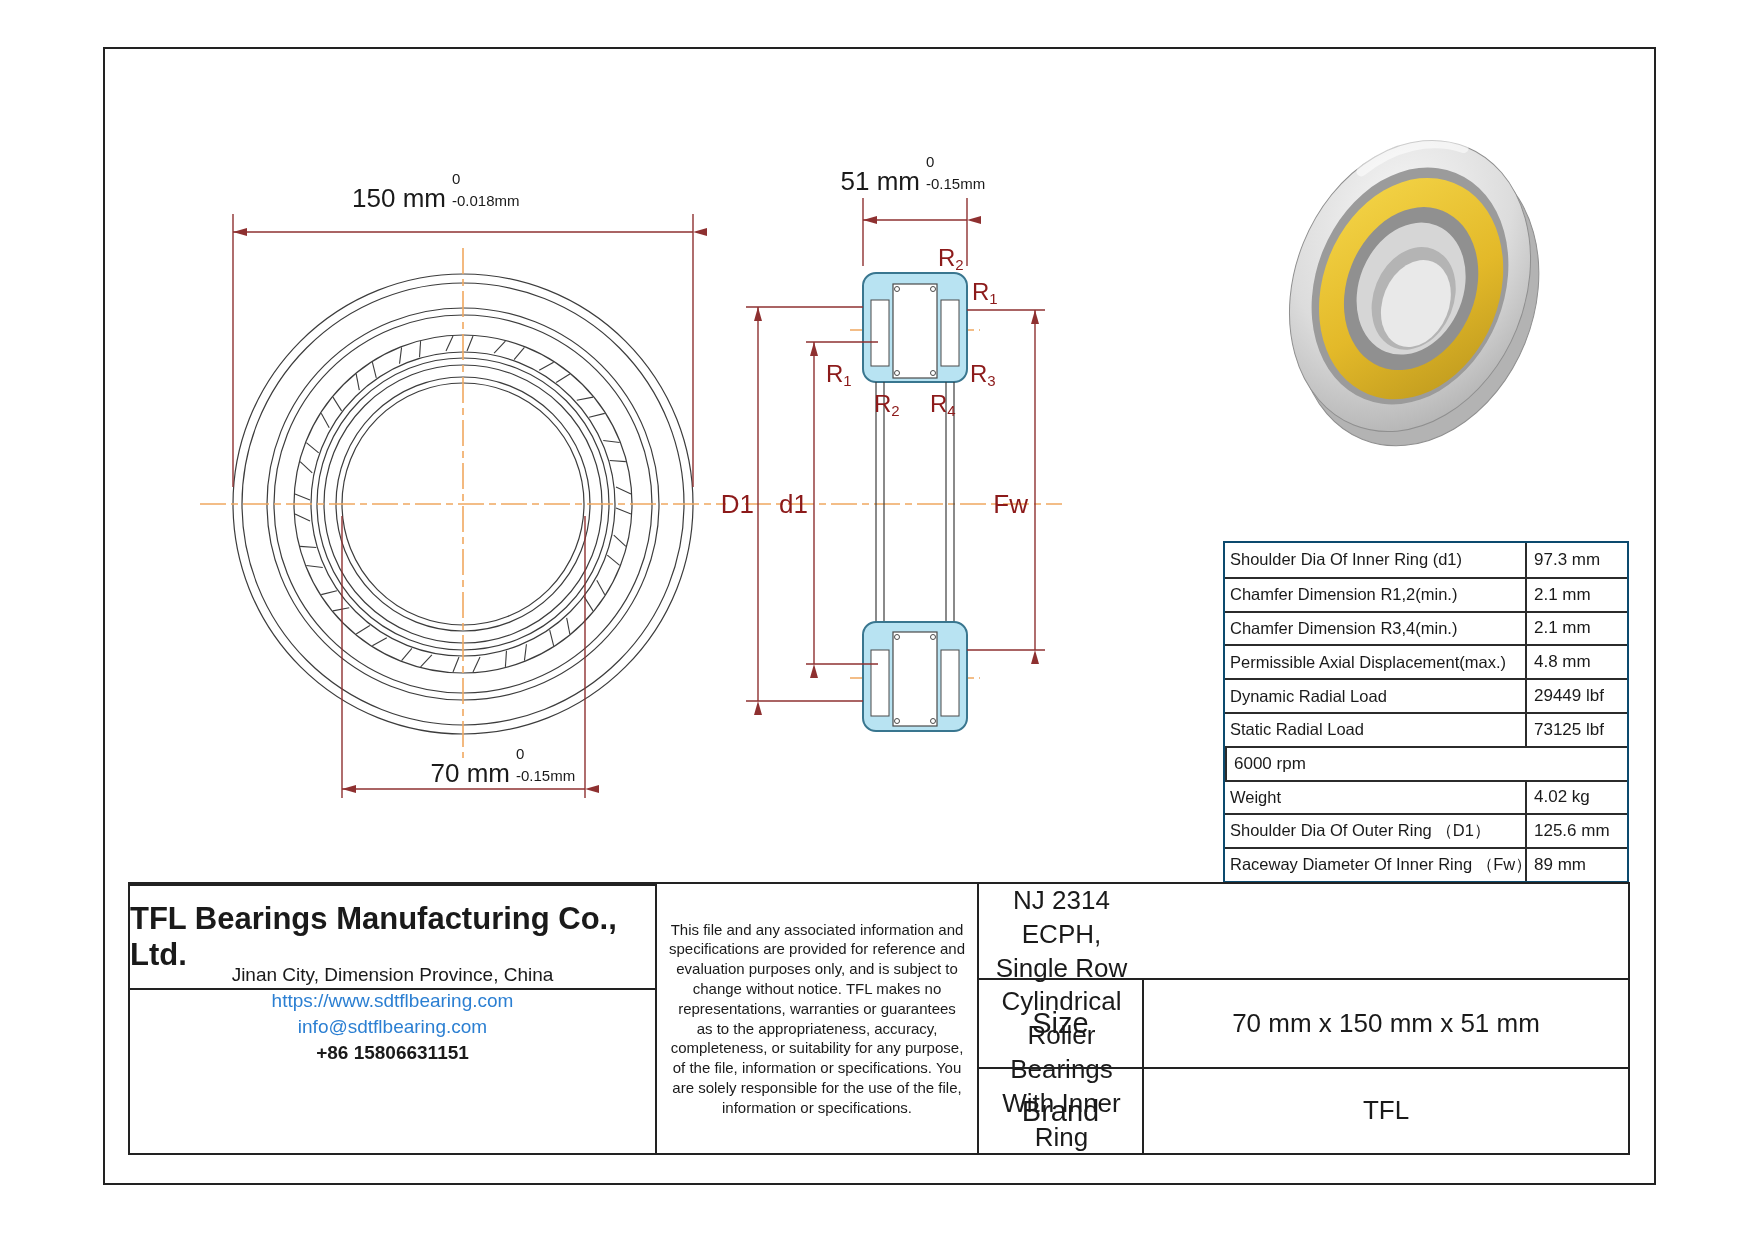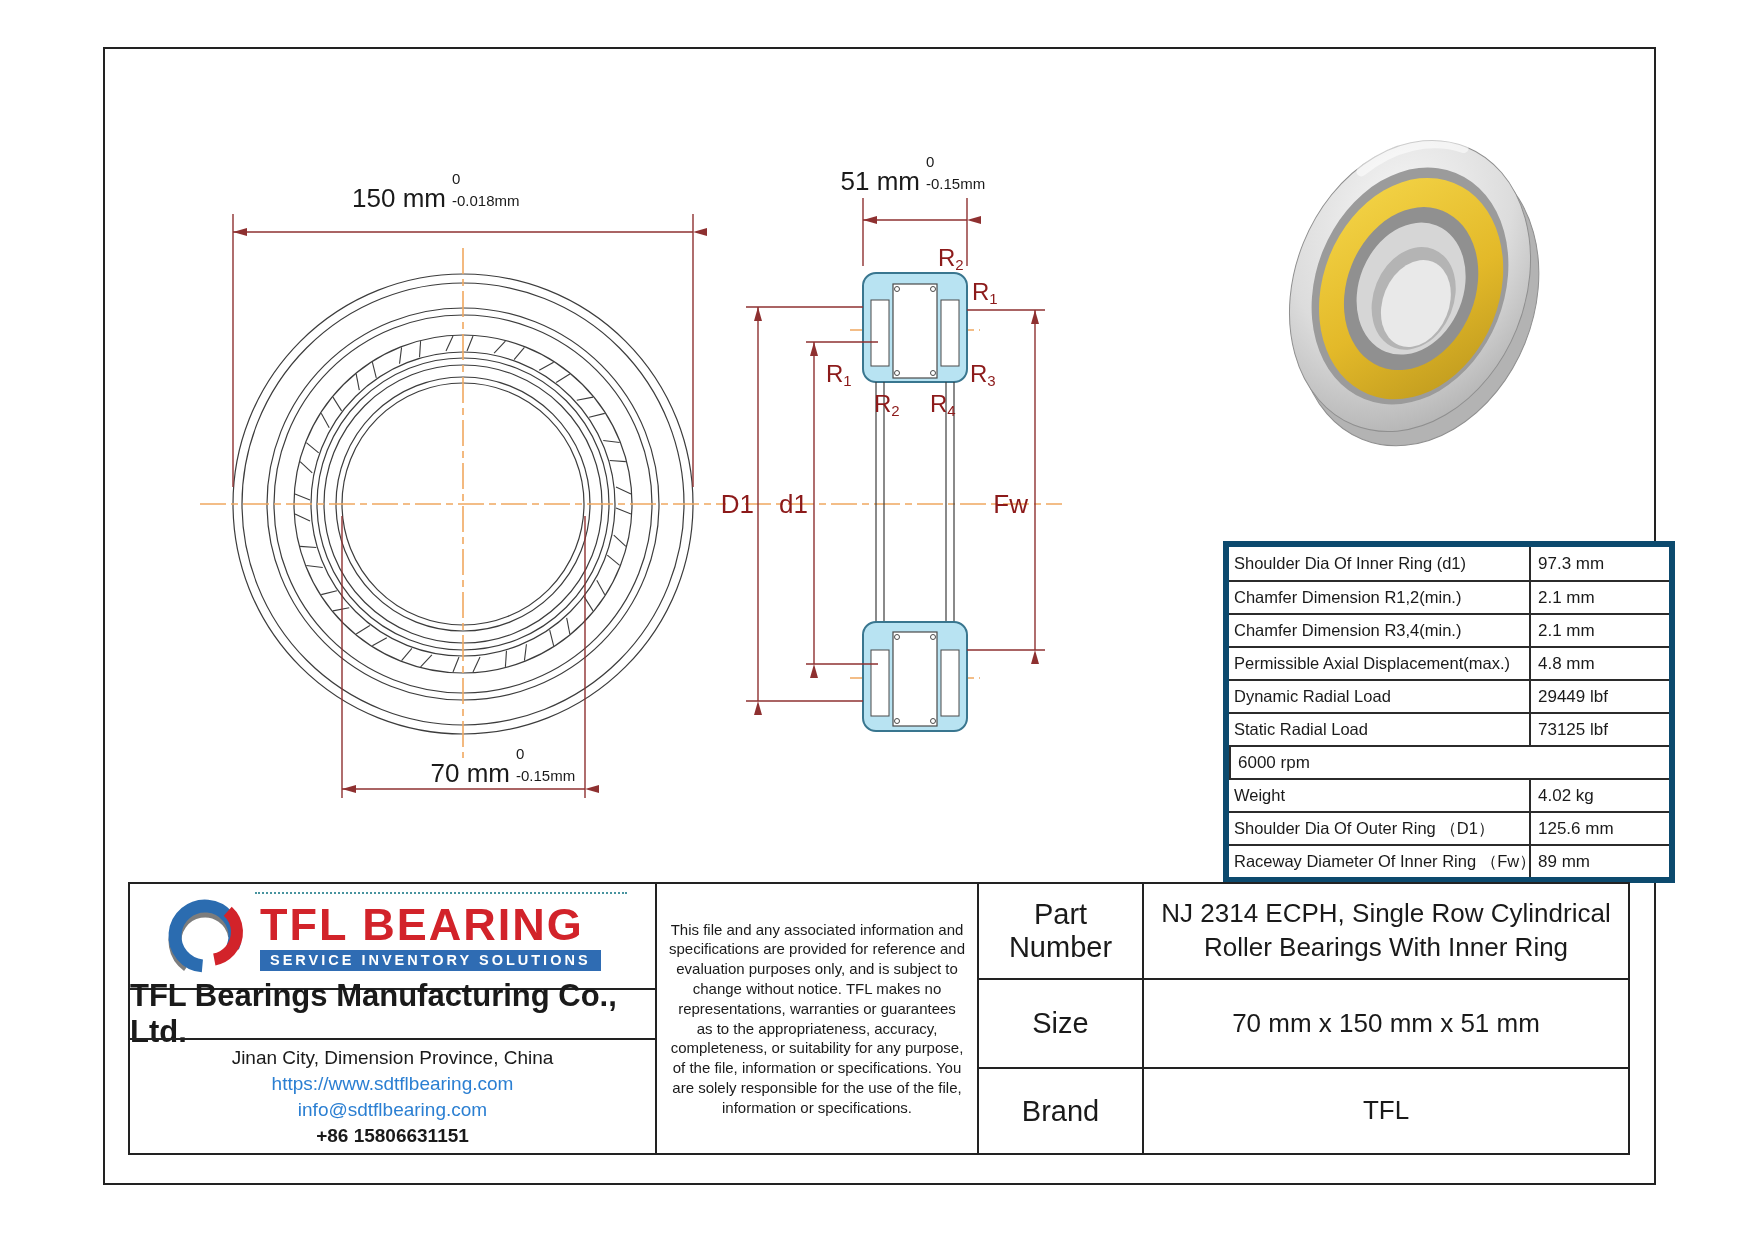--- a/index.html
+++ b/index.html
@@ -2,21 +2,21 @@
 <html><head>
 <meta charset="utf-8">
 <style>
   html,body{margin:0;padding:0;background:#ffffff;}
   body{position:relative;width:1755px;height:1240px;overflow:hidden;
        font-family:"Liberation Sans",sans-serif;color:#1a1a1a;}
   .abs{position:absolute;box-sizing:border-box;}
   
   .sheet-border{left:103px;top:47px;width:1553px;height:1138px;border:2px solid #222;}
   
-  .spec-table{left:1223px;top:541px;width:452px;height:342px;border:6px solid #0c4a6e;
+  .spec-table{left:1223px;top:541px;width:406px;height:342px;border:2px solid #0c4a6e;
               display:grid;grid-template-rows:repeat(10,1fr);background:#fff;}
   .spec-row{display:grid;grid-template-columns:300px 1fr;border-top:2px solid #2b2b2b;}
   .spec-row:first-child{border-top:none;}
   .spec-label{display:flex;align-items:center;padding-left:5px;font-size:16.5px;white-space:nowrap;overflow:hidden;}
   .spec-value{display:flex;align-items:center;padding-left:7px;font-size:17px;border-left:2px solid #2b2b2b;white-space:nowrap;}
   
   .title-block{left:128px;top:882px;width:1502px;height:273px;border:2px solid #222;
                display:grid;grid-template-columns:525px 324px 1fr;background:#fff;}
   .tb-left{display:grid;grid-template-rows:104px 50px 1fr;}
   .logo-cell{position:relative;display:flex;align-items:center;}
@@ -244,46 +244,33 @@
   </div>
   <div class="spec-row">
     <div class="spec-label">Raceway Diameter Of Inner Ring （Fw）</div>
     <div class="spec-value">89 mm</div>
   </div>
 </div>
 
 <div class="abs title-block">
 
   <div class="tb-left">
-    <div class="logo-cell">
-      <div class="logo-dotted"></div>
-      <svg class="logo-icon" width="88" height="94" viewBox="0 0 88 94">
-        <circle cx="41" cy="52" r="30" fill="none" stroke="#7d7d7d" stroke-width="13" stroke-dasharray="118 71" transform="rotate(125 41 52)"></circle>
-        <circle cx="41" cy="47" r="30" fill="none" stroke="#2b6cb0" stroke-width="13" stroke-dasharray="150 39" transform="rotate(95 41 47)"></circle>
-        <circle cx="45" cy="43" r="28" fill="none" stroke="#d2232a" stroke-width="12" stroke-dasharray="62 114" transform="rotate(-48 45 43)"></circle>
-      </svg>
-      <div class="logo-textwrap">
-        <div class="logo-wordmark">TFL BEARING</div>
-        <div class="logo-bar">SERVICE INVENTORY SOLUTIONS</div>
-      </div>
-    </div>
     <div class="company-cell">TFL Bearings Manufacturing Co., Ltd.</div>
     <div class="contact-cell">
       <div>Jinan City, Dimension Province, China</div>
       <div class="contact-link">https://www.sdtflbearing.com</div>
       <div class="contact-link">info@sdtflbearing.com</div>
       <div class="contact-phone">+86 15806631151</div>
     </div>
   </div>
 
   <div class="tb-mid">This file and any associated information and specifications are provided for reference and evaluation purposes only, and is subject to change without notice. TFL makes no representations, warranties or guarantees as to the appropriateness, accuracy, completeness, or suitability for any purpose, of the file, information or specifications.  You are solely responsible for the use of the file, information or specifications.</div>
 
   <div class="tb-right">
     <div class="tb-field">
-      <div class="tb-field-label">Part Number</div>
       <div class="tb-field-value">
         <span>NJ 2314 ECPH, Single Row Cylindrical</span>
         <span>Roller Bearings With Inner Ring</span>
       </div>
     </div>
     <div class="tb-field">
       <div class="tb-field-label">Size</div>
       <div class="tb-field-value">
         <span>70 mm x 150 mm x 51 mm</span>
       </div>

